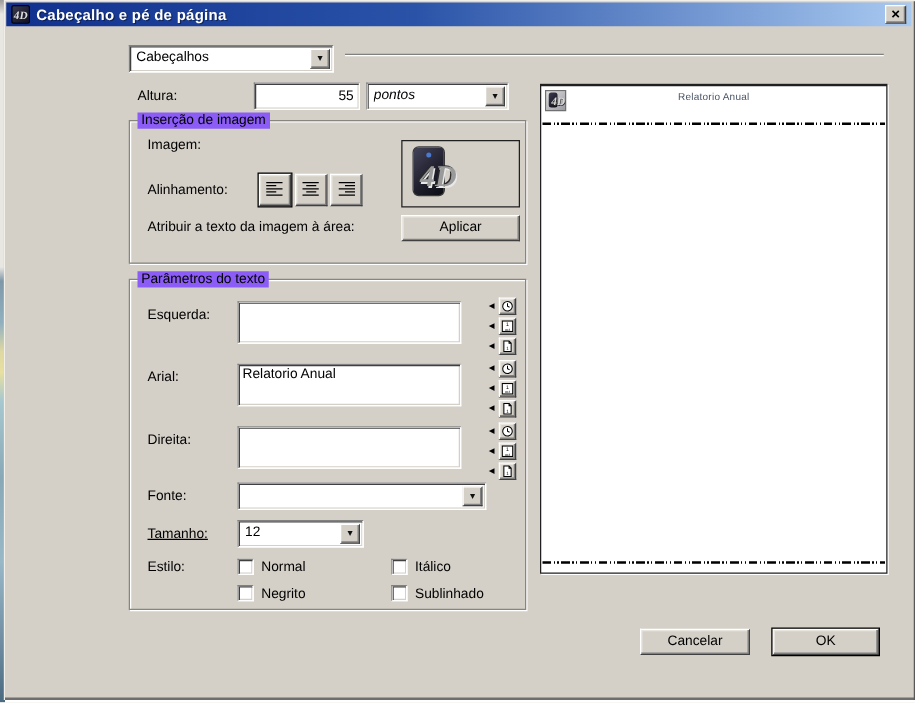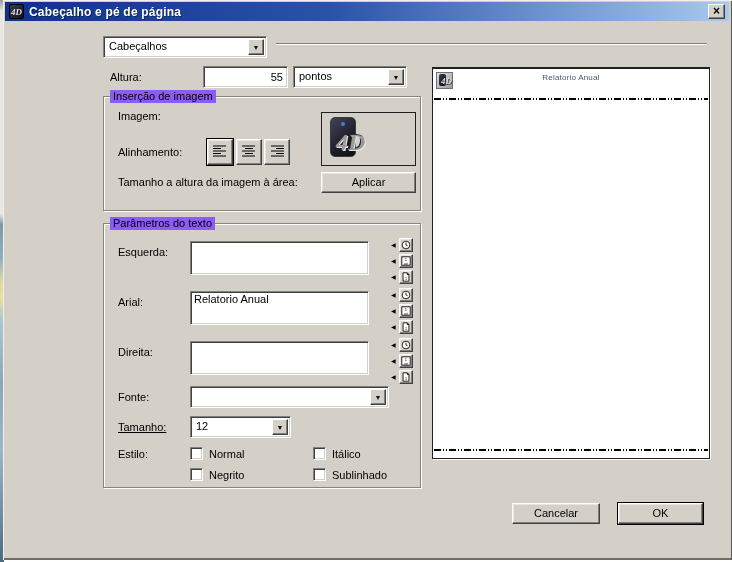--- a/index.html
+++ b/index.html
@@ -114,21 +114,21 @@
     </div>
 
     <div class="combo sunken" style="left:100px; top:36px; width:164px; height:22px;">
       <span class="ctext">Cabeçalhos</span>
       <span class="cbtn"><span>▼</span></span>
     </div>
     <div class="hline" style="left:273px; top:43px; width:431px;"></div>
 
     <div class="label" style="left:107px; top:71px;text-align:center;">Altura:</div>
     <input class="num sunken" style="left: 200px; top: 66px; width: 85px; height: 22px;" value="55">
-    <div class="combo sunken" style="left:290px; top:66px; width:114px; height:22px;">
+    <div class="combo sunken" style="left:290px; top:66px; width:114px; height:22px;font-style:italic;">
       <span class="ctext">pontos</span>
       <span class="cbtn"><span>▼</span></span>
     </div>
 
     <div class="groupbox" style="left:100px; top:96px; width:318px; height:115px;">
       <span class="legend">Inserção de imagem</span>
     </div>
     <div class="label" style="left:115px; top:110px;">Imagem:</div>
     <div class="label" style="left:115px; top:146px;">Alinhamento:</div>
 
@@ -149,21 +149,21 @@
     </div>
 
     <div class="imgbox">
       <div class="logo4d">
         <div class="tower"></div>
           <div class="dot"></div>
         <div class="mark">4D</div>
       </div>
     </div>
 
-    <div class="label" style="left:115px; top:176px;">Tamanho a altura da imagem à área:</div>
+    <div class="label" style="left:115px; top:176px;">Atribuir a texto da imagem à área:</div>
     <div class="btn" style="left:318px; top:172px; width:95px; height:21px; line-height:19px;">Aplicar</div>
 
     <div class="groupbox" style="left:100px; top:223px; width:318px; height:265px;">
       <span class="legend">Parâmetros do texto</span>
     </div>
 
     <div class="label" style="left:115px; top:246px;">Esquerda:</div>
     <textarea class="field sunken" style="left: 187px; top: 241px; width: 179px; height: 34px;"></textarea>
 
     <div class="label" style="left:115px; top:296px;">Arial:</div>

